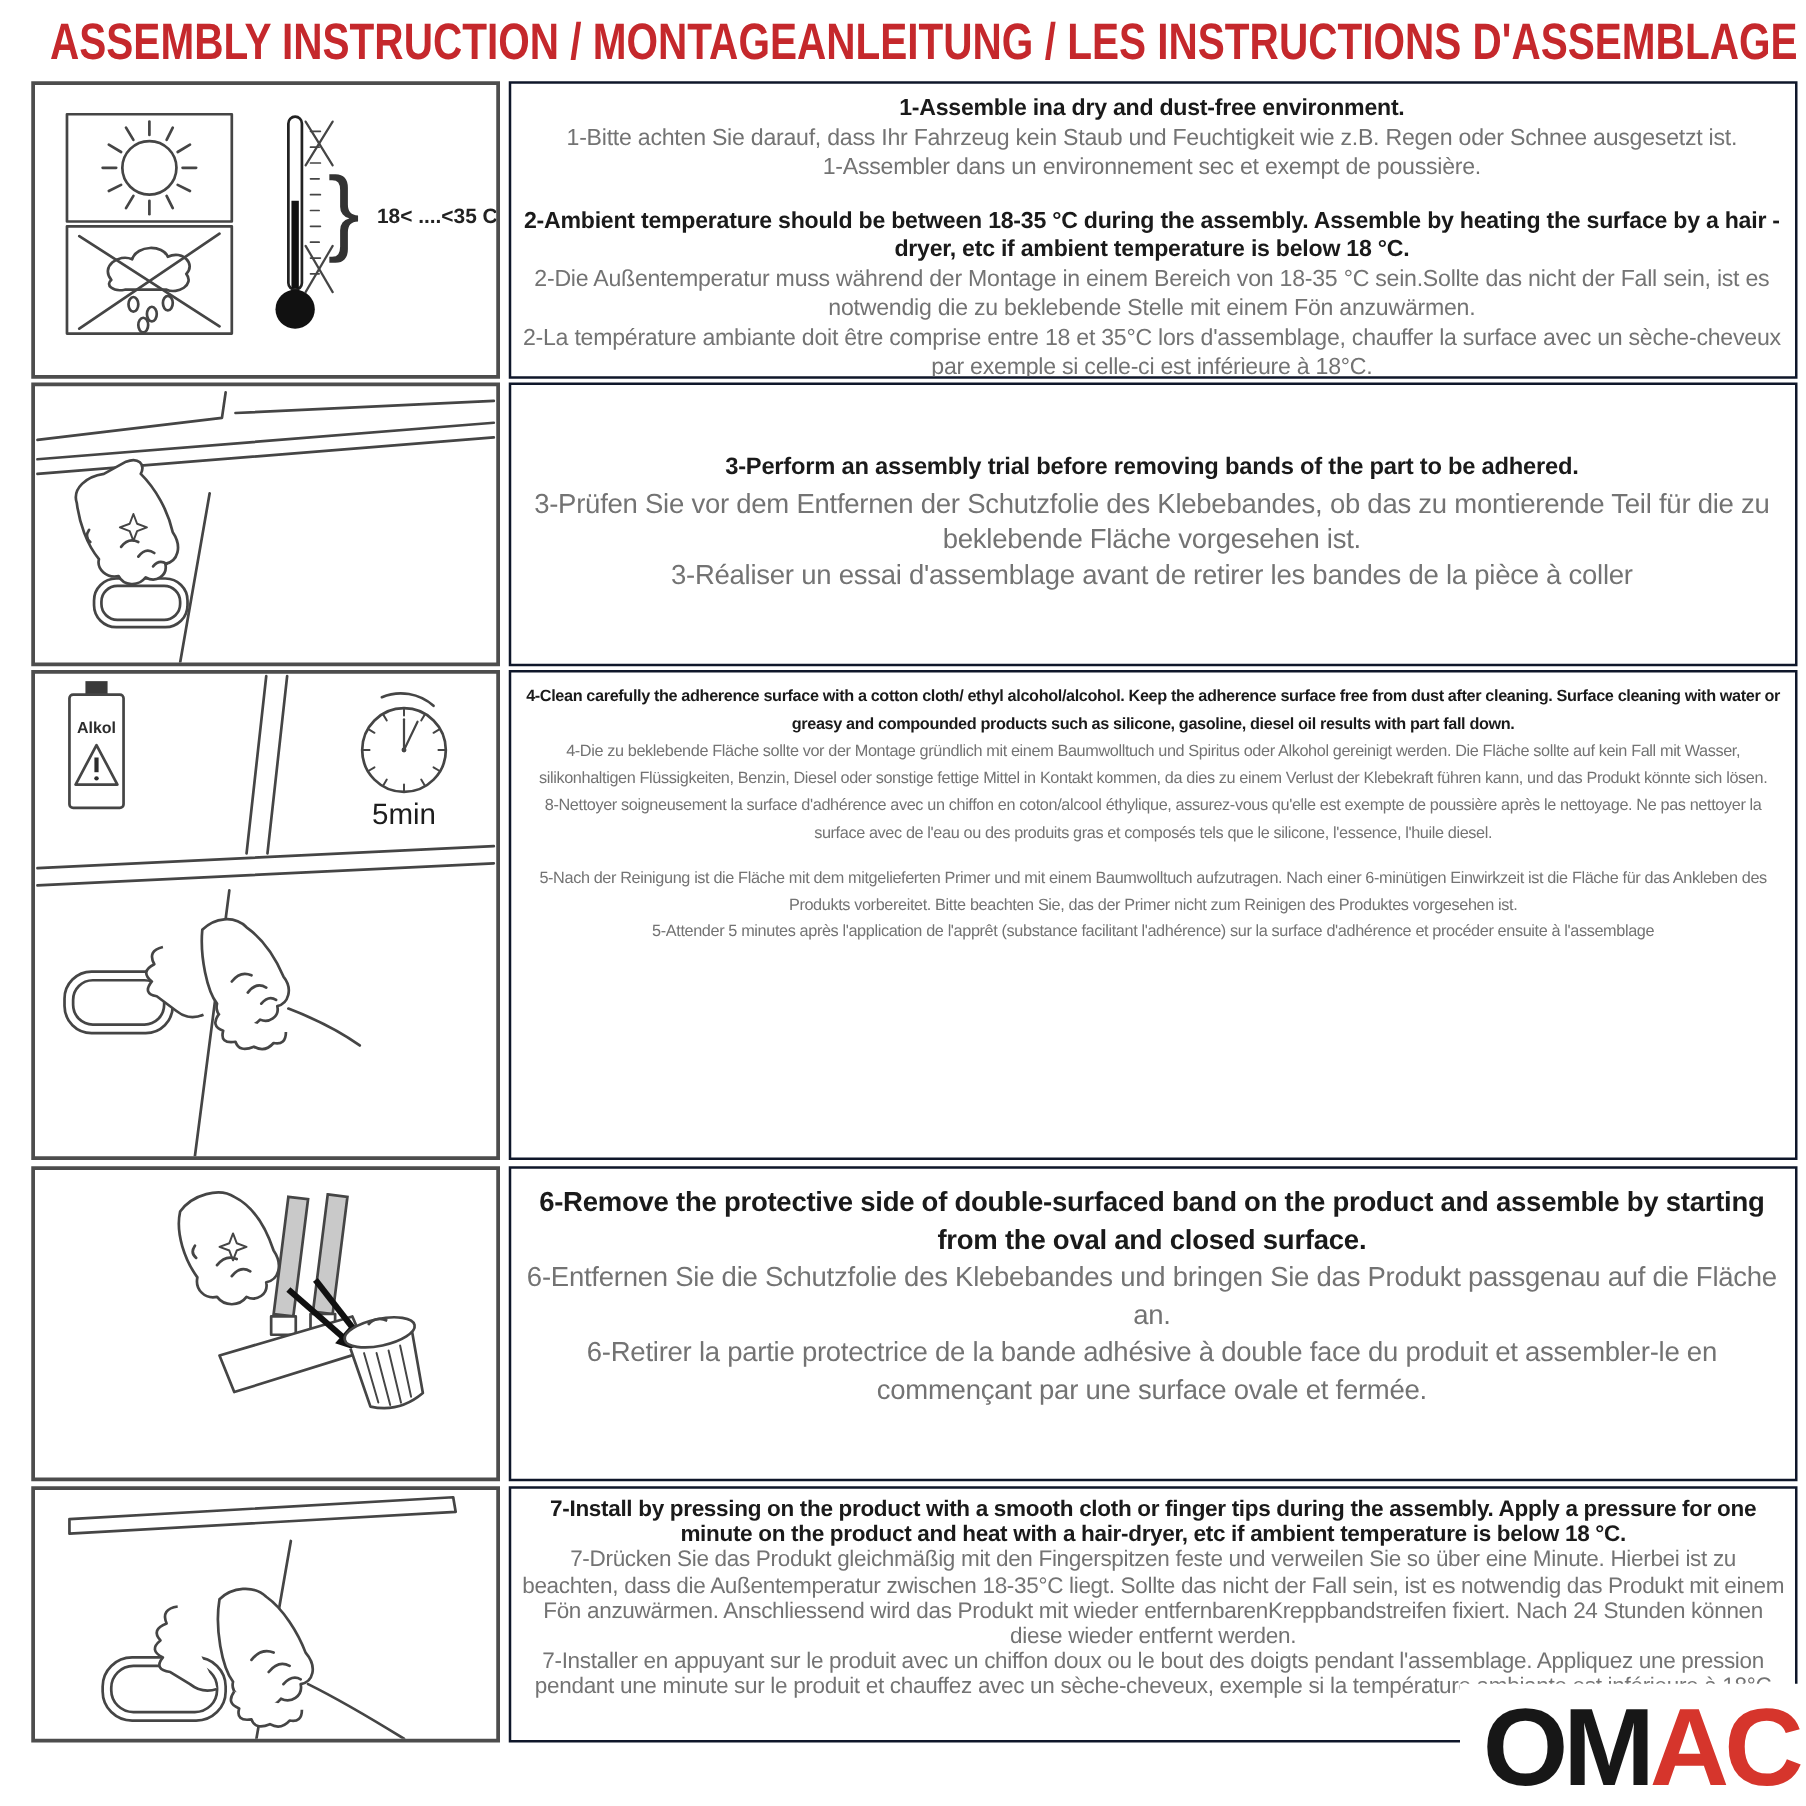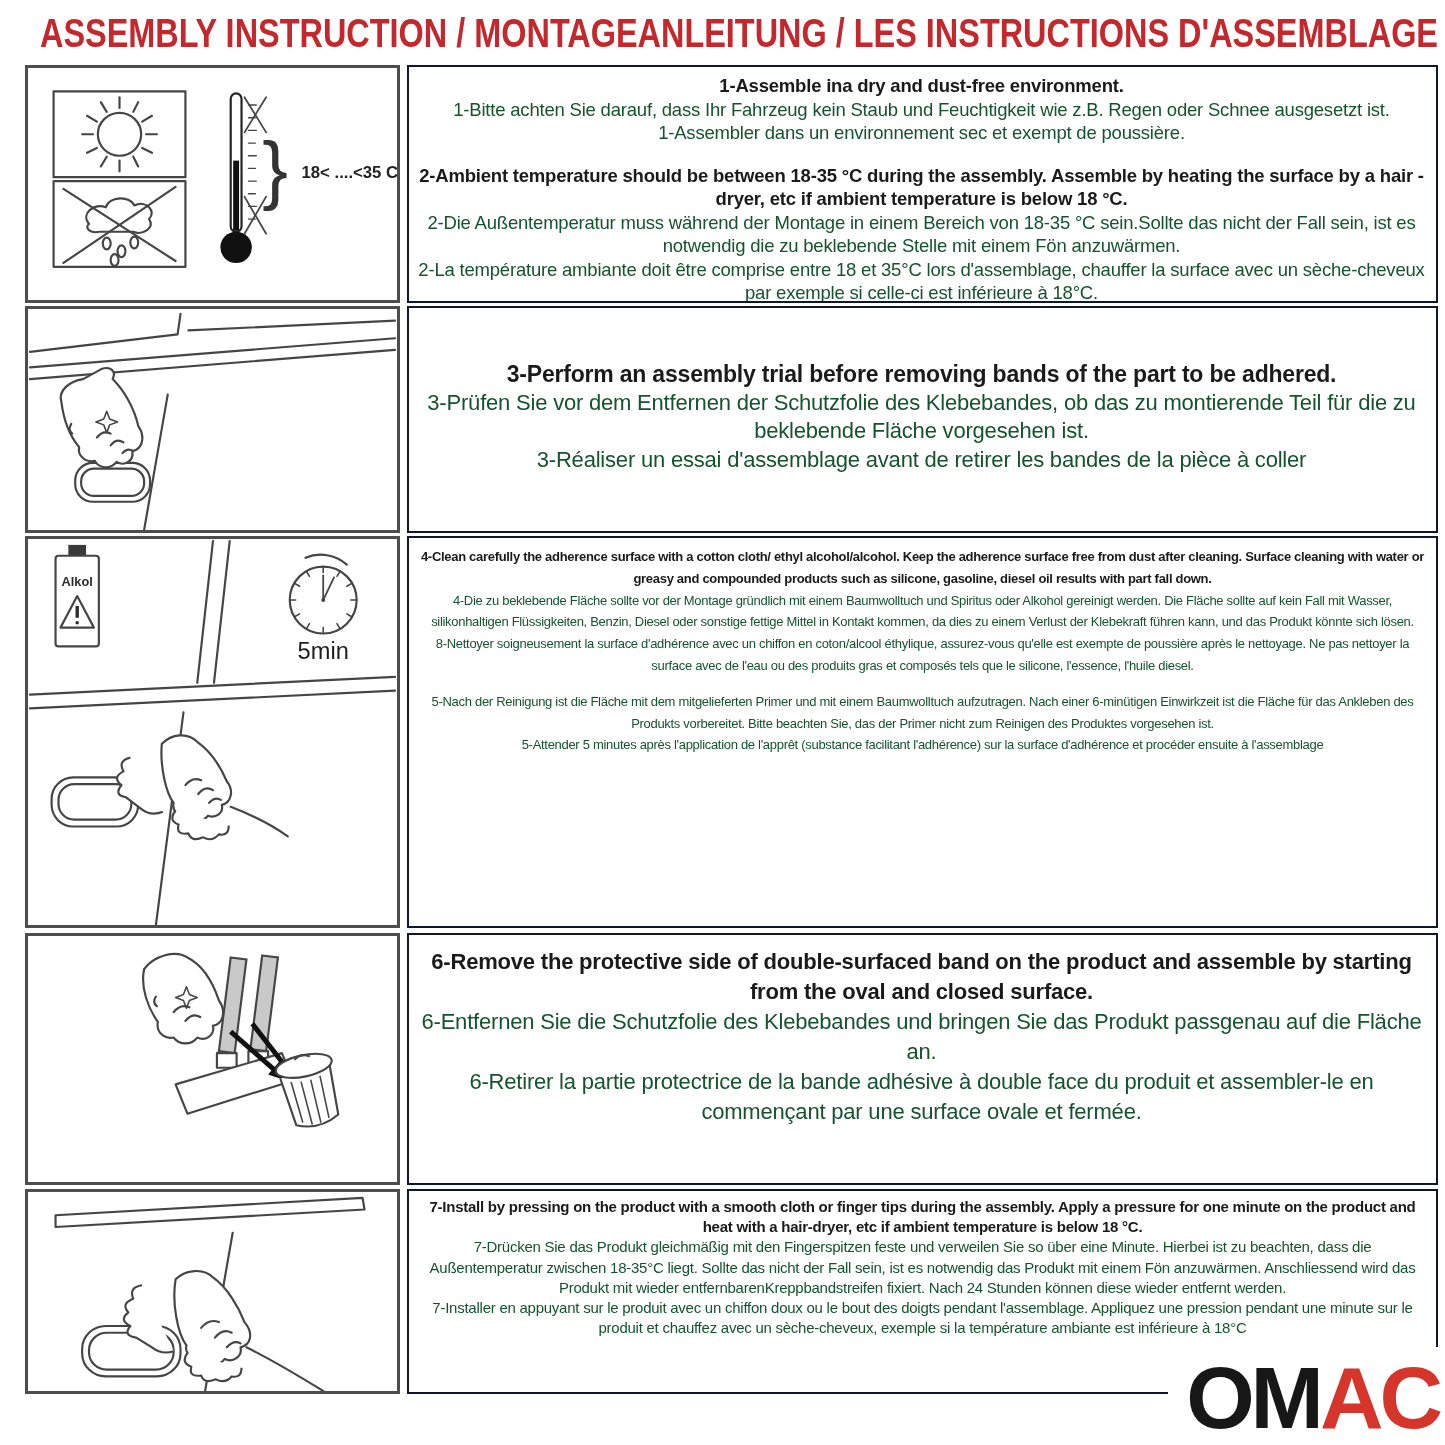--- a/index.html
+++ b/index.html
@@ -12,30 +12,30 @@
   .r3{top:536px;height:392px}
   .r4{top:933px;height:252px}
   .r5{top:1189px;height:205px}
   .illus{position:absolute;left:25px;top:0;width:375px;height:100%;
          border:3px solid #4d4d4d;box-sizing:border-box;background:#fff;}
   .illus svg{display:block;width:100%;height:100%;}
   .textbox{position:absolute;left:407px;top:0;width:1031px;height:100%;
            border:2px solid #0f172a;box-sizing:border-box;background:#fff;overflow:hidden;}
   p{margin:0;}
   .b{font-weight:700;color:#1a1a1a;}
-  .n{font-weight:400;color:#14532d;}
+  .n{font-weight:400;color:#737373;}
   .gap{width:100%;}
   .r1 .textbox{font-size:18.5px;line-height:23.5px;padding:7px 10px 0 8px;letter-spacing:-0.2px}
   .r1 .gap{height:19px}
   .r2 .textbox{font-size:22px;line-height:28.5px;padding:52px 12px 0 10px;letter-spacing:-0.2px}
-  .r2 .b{font-size:23px}
+  .r2 .b{font-size:19px}
   .r3 .textbox{font-size:13px;line-height:21.8px;padding:8px 8px 0 8px;letter-spacing:-0.3px}
   .r3 .gap{height:14px}
   .r4 .textbox{font-size:22px;line-height:30px;padding:12px 12px 0 10px;letter-spacing:-0.2px}
-  .r5 .textbox{font-size:15px;line-height:20.2px;padding:6px 8px 0 8px;letter-spacing:-0.25px}
+  .r5 .textbox{font-size:18px;line-height:20.2px;padding:6px 8px 0 8px;letter-spacing:-0.25px}
   .logo{position:absolute;right:4px;bottom:0;z-index:5;background:#fff;
         padding:12px 2px 8px 18px;font-weight:700;font-size:88px;line-height:78px;
         letter-spacing:-4px;font-family:"Liberation Sans",sans-serif;}
   .logo .lb{color:#171717}
   .logo .lr{color:#d6352c}
   svg text{font-family:"Liberation Sans",sans-serif;}
   .sketch{stroke:#454545;fill:none;stroke-width:2.2;stroke-linecap:round;stroke-linejoin:round;}
   .sketch-fill{stroke:#454545;fill:#fff;stroke-width:2.2;stroke-linejoin:round;}
 </style>
 </head>

